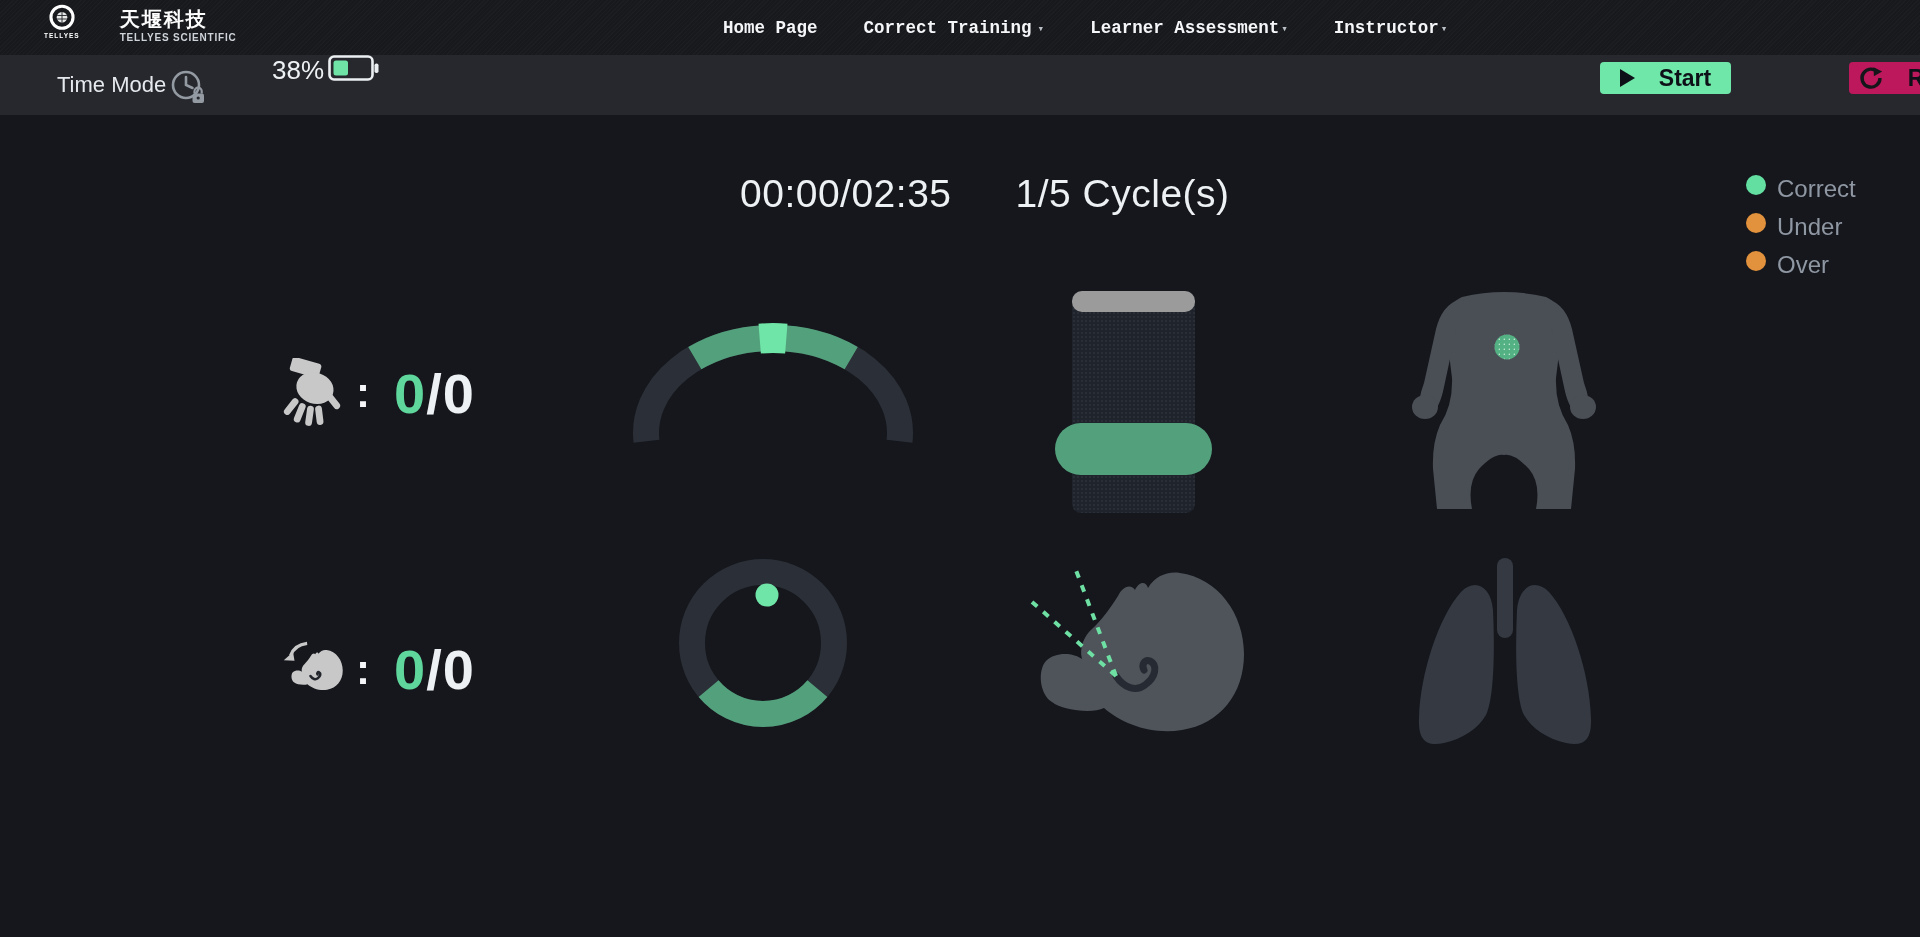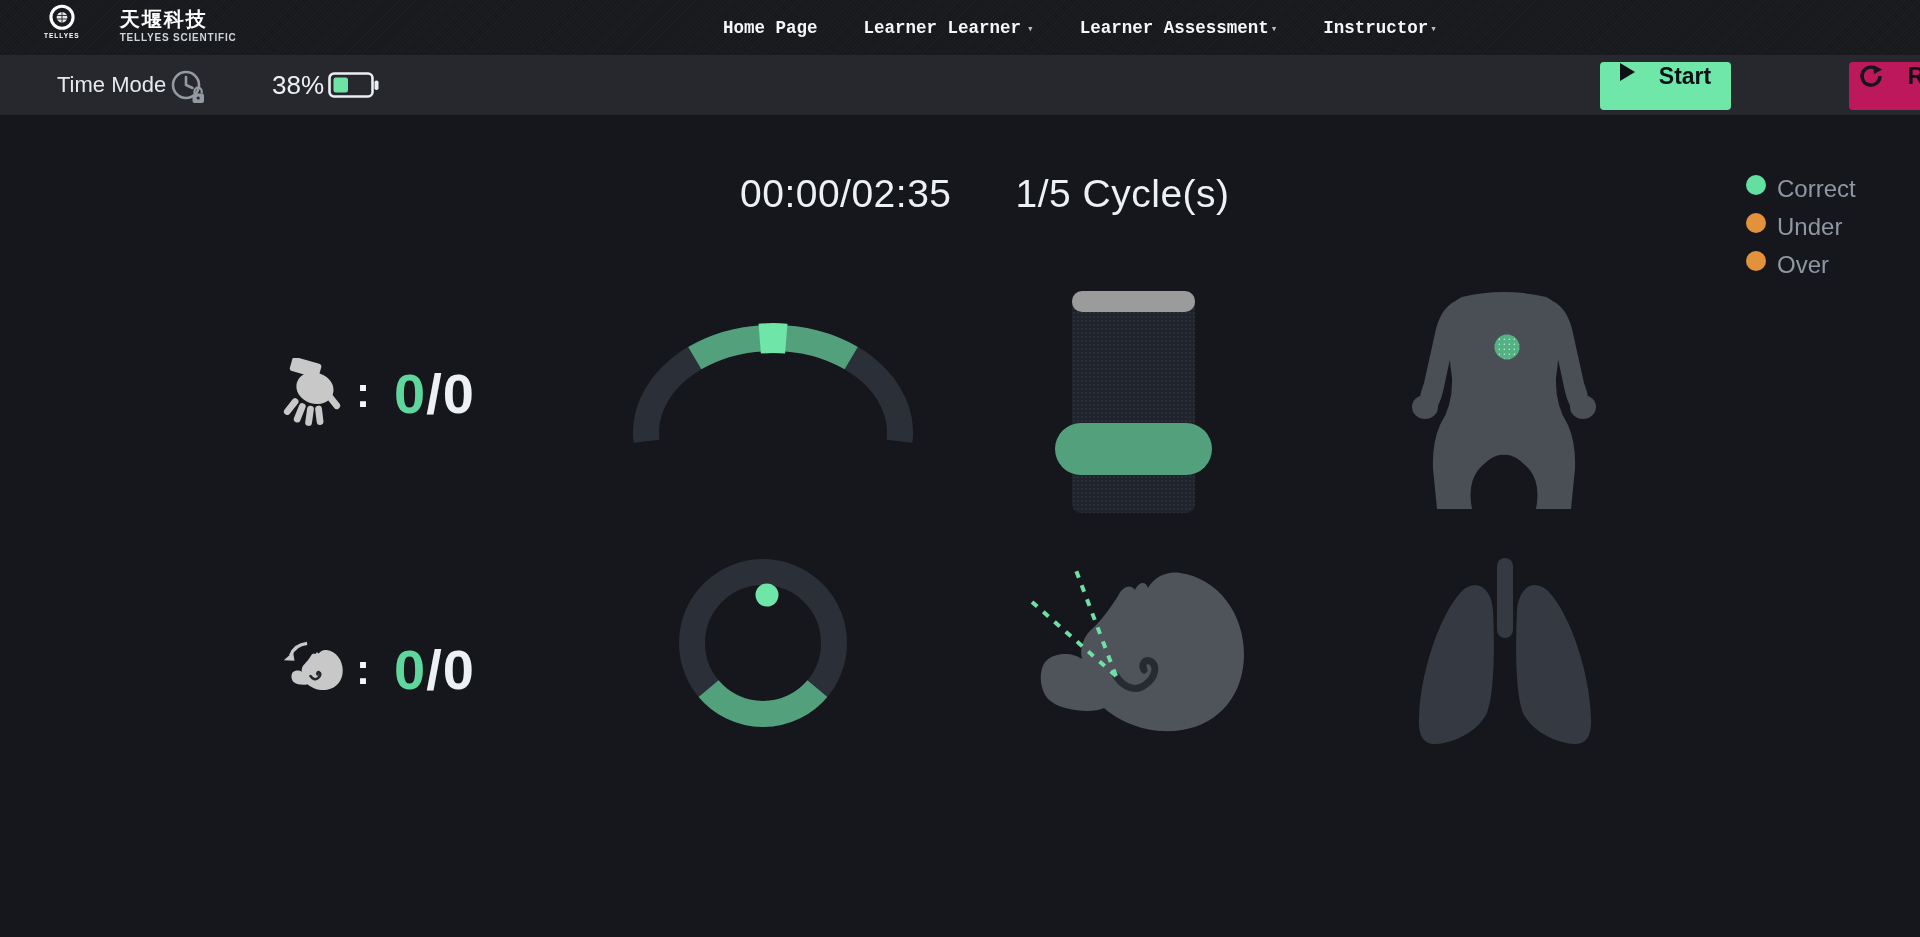--- a/index.html
+++ b/index.html
@@ -33,25 +33,25 @@
   .nav-caret { font-size:11px; color:#b9bec5; margin-top:2px; }
 
   
   .toolbar {
     position:absolute; left:0; top:55px; width:1920px; height:60px;
     background:#26282d;
   }
   .time-mode { position:absolute; left:57px; top:0; height:60px; display:flex; align-items:center; }
   .time-mode-label { color:#e6eaee; font-size:22px; }
   .clock-lock { margin-left:2px; margin-top:4px; }
-  .battery-group { position:absolute; left:272px; top:0; height:60px; display:flex; align-items:center; gap:4px; }
+  .battery-group { position:absolute; left:272px; top:0; height:60px; display:flex; align-items:flex-start; gap:4px; }
   .battery-pct { color:#eef1f3; font-size:26px; }
   .btn {
-    position:absolute; top:7px; height:48px; border:none; border-radius:4px;
-    display:flex; justify-content:center; gap:24px;
+    position:absolute; top:7px; height:32px; border:none; border-radius:4px;
+    display:flex; align-items:center; justify-content:center; gap:24px;
     font-family:"Liberation Sans", sans-serif; font-size:23px; font-weight:700; color:#0d1016;
   }
   .btn-start { left:1600px; width:131px; background:#6fe7a9; }
   .btn-reset { left:1849px; width:130px; background:#be185d; }
 
   
   .main { position:absolute; left:0; top:115px; width:1920px; height:822px; }
 
   .status-row { position:absolute; left:740px; top:57px; display:flex; gap:64px; }
   .status-text { color:#eef1f3; font-size:39px; letter-spacing:0.5px; white-space:nowrap; }
@@ -114,21 +114,21 @@
     <div class="brand-text">
       <span class="brand-cn" data-interactable="false">天堰科技</span>
       <span class="brand-en" data-interactable="false">TELLYES SCIENTIFIC</span>
     </div>
   </div>
   <nav class="nav-menu" data-interactable="false">
     <div class="nav-item" data-interactable="true">
       <span data-interactable="false">Home Page</span>
     </div>
     <div class="nav-item" data-interactable="true">
-      <span data-interactable="false">Learner Learner</span>
+      <span data-interactable="false">Correct Training</span>
       <span class="nav-caret" data-interactable="false">▾</span>
     </div>
     <div class="nav-item" data-interactable="true">
       <span data-interactable="false">Learner Assessment</span>
       <span class="nav-caret" style="margin-left:-4px" data-interactable="false">▾</span>
     </div>
     <div class="nav-item" data-interactable="true">
       <span data-interactable="false">Instructor</span>
       <span class="nav-caret" style="margin-left:-4px" data-interactable="false">▾</span>
     </div>

